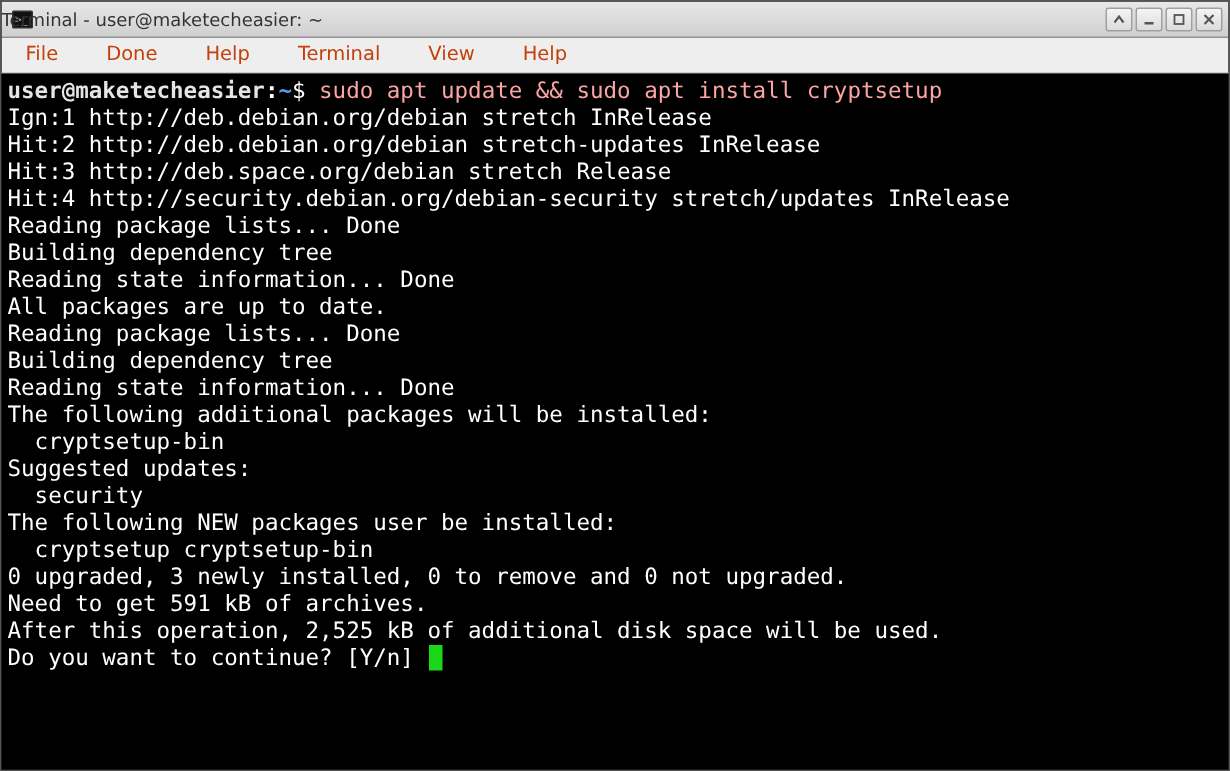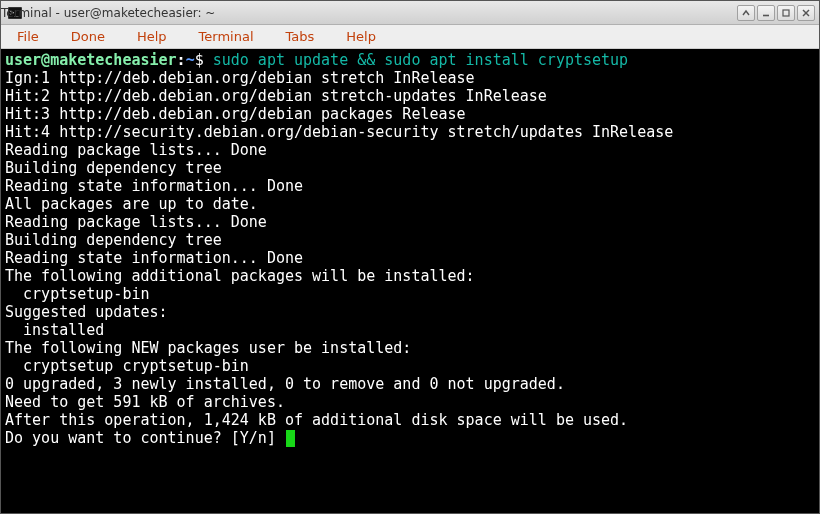--- a/index.html
+++ b/index.html
@@ -73,25 +73,25 @@
     background: #000;
     color: #fff;
     font-family: "DejaVu Sans Mono", "Liberation Mono", "Courier New", monospace;
     font-size: 15px;
     line-height: 18px;
     padding: 2px 4px;
     white-space: pre;
     height: calc(514px - 24px - 24px);
     overflow: hidden;
   }
-  .prompt-user { color: #86efac; font-weight: bold; }
+  .prompt-user { color: #e5e5e5; font-weight: bold; }
   .prompt-colon { color: #ffffff; font-weight: bold; }
   .prompt-path { color: #5c9bff; font-weight: bold; }
   .prompt-sym  { color: #ffffff; }
-  .cmd { color: #14b8a6; }
+  .cmd { color: #fca5a5; }
   .cursor {
     display: inline-block;
     width: 9px;
     height: 17px;
     background: #18d818;
     vertical-align: text-bottom;
     margin-left: 1px;
   }
 </style>
 </head>
@@ -129,39 +129,39 @@
         </svg>
     </div>
   </div>
 </div>
 
 <div class="menubar">
   <span class="menu-item">File</span>
   <span class="menu-item">Done</span>
   <span class="menu-item">Help</span>
   <span class="menu-item">Terminal</span>
-  <span class="menu-item">Tabs</span>
+  <span class="menu-item">View</span>
   <span class="menu-item">Help</span>
 </div>
 
 <div class="terminal"><span class="prompt-user">user@maketecheasier</span><span class="prompt-colon">:</span><span class="prompt-path">~</span><span class="prompt-sym">$</span> <span class="cmd">sudo apt update &amp;&amp; sudo apt install cryptsetup</span>
 <span>Ign:1 http://deb.debian.org/debian stretch InRelease</span>
 <span>Hit:2 http://deb.debian.org/debian stretch-updates InRelease</span>
-<span>Hit:3 http://deb.debian.org/debian packages Release</span>
+<span>Hit:3 http://deb.space.org/debian stretch Release</span>
 <span>Hit:4 http://security.debian.org/debian-security stretch/updates InRelease</span>
 <span>Reading package lists... Done</span>
 <span>Building dependency tree</span>
 <span>Reading state information... Done</span>
 <span>All packages are up to date.</span>
 <span>Reading package lists... Done</span>
 <span>Building dependency tree</span>
 <span>Reading state information... Done</span>
 <span>The following additional packages will be installed:</span>
 <span>  cryptsetup-bin</span>
 <span>Suggested updates:</span>
-<span>  installed</span>
+<span>  security</span>
 <span>The following NEW packages user be installed:</span>
 <span>  cryptsetup cryptsetup-bin</span>
 <span>0 upgraded, 3 newly installed, 0 to remove and 0 not upgraded.</span>
 <span>Need to get 591 kB of archives.</span>
-<span>After this operation, 1,424 kB of additional disk space will be used.</span>
+<span>After this operation, 2,525 kB of additional disk space will be used.</span>
 <span>Do you want to continue? [Y/n] </span><span class="cursor"></span>
 </div>
 
 </body></html>

